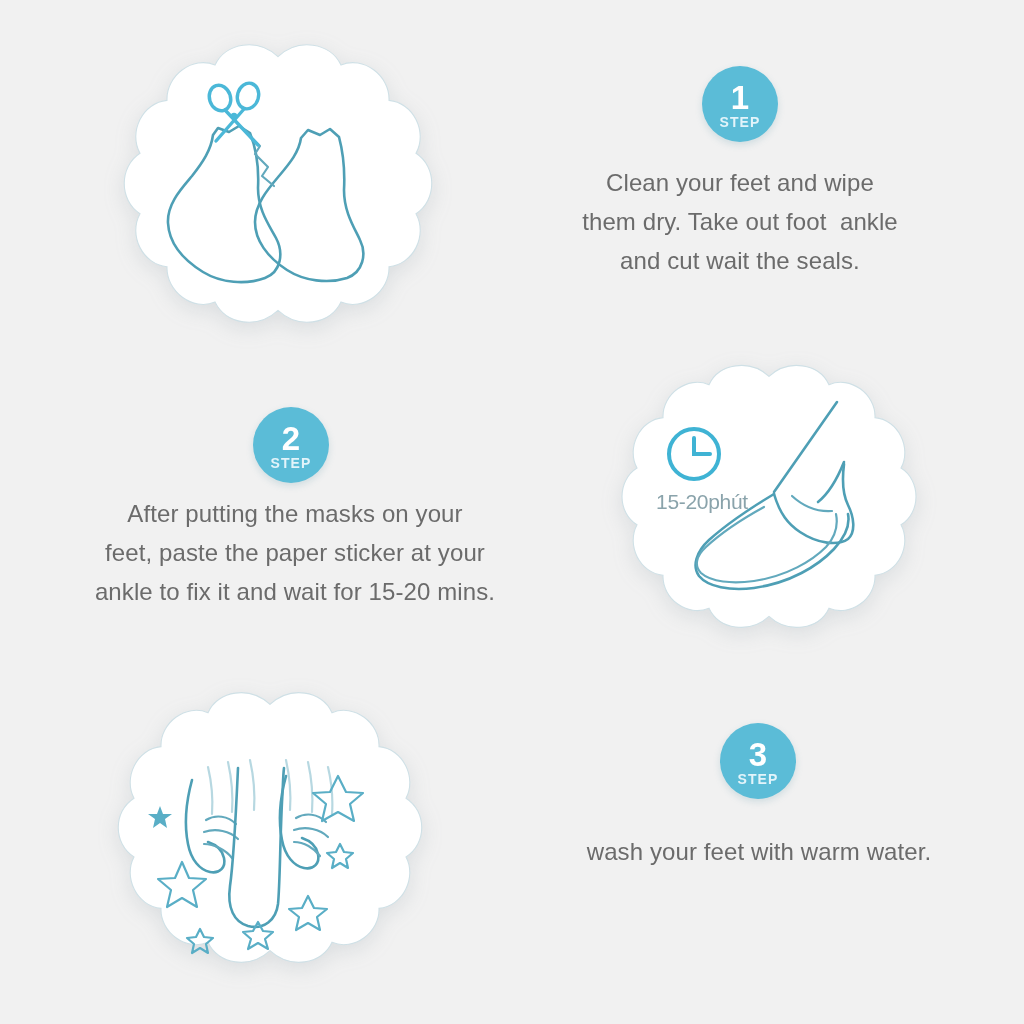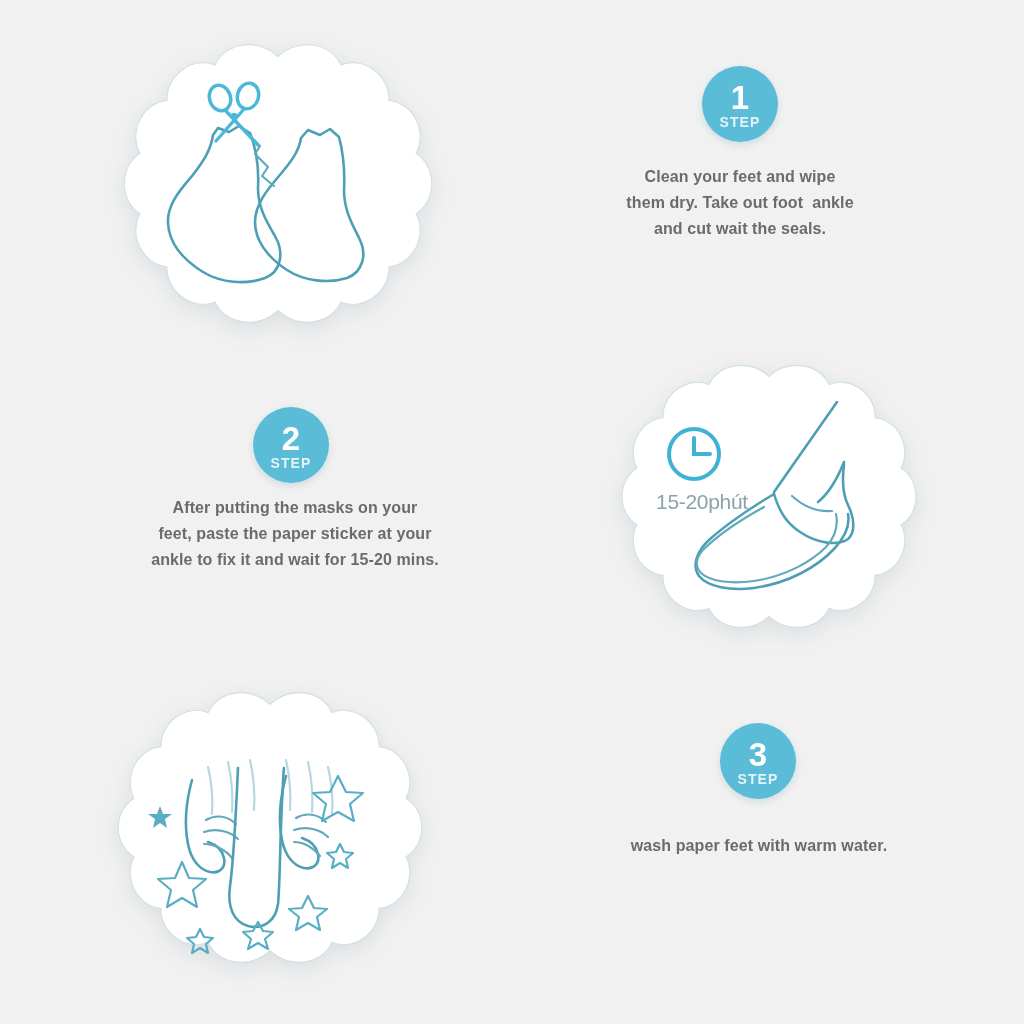--- a/index.html
+++ b/index.html
@@ -77,25 +77,24 @@
     font-size: 14px;
     font-weight: bold;
     letter-spacing: 1.1px;
     margin-top: 1px;
   }
 
   
   .step-text {
     position: absolute;
     color: #6b6b6b;
-    font-size: 16px;
+    font-size: 24px;
     line-height: 1.62;
     text-align: center;
     letter-spacing: 0.1px;
-    font-weight: bold;
   }
   .step-text .ln { display: block; white-space: pre; }
 </style>
 </head>
 <body>
 
 <div class="canvas">
 
   <div class="illus" style="left:108px; top:20px; width:340px; height:345px;">
     <svg width="340" height="345" viewBox="0 0 340 345">
@@ -279,16 +278,16 @@
       </g>
     </svg>
   </div>
 
   <div class="step-badge" style="left:720px; top:723px;">
     <span class="step-num">3</span>
     <span class="step-word">STEP</span>
   </div>
 
   <div class="step-text" style="left:534px; top:833px; width:450px;">
-    <span class="ln">wash paper feet with warm water.</span>
+    <span class="ln">wash your feet with warm water.</span>
   </div>
 
 </div>
 
 </body></html>

